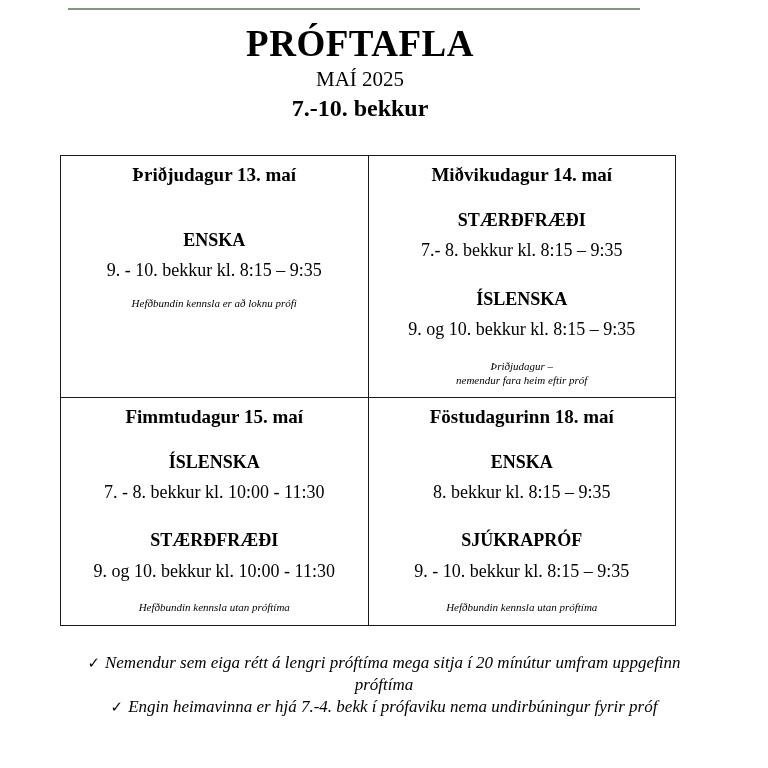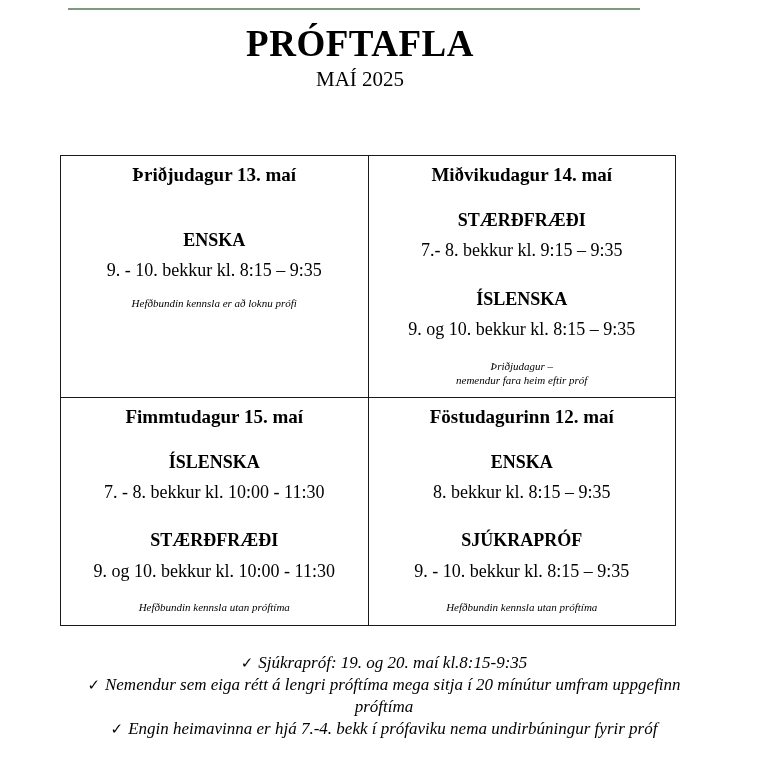--- a/index.html
+++ b/index.html
@@ -138,41 +138,42 @@
 </head>
 <body>
 
 <div class="top-rule-wrap">
   <div class="top-rule"></div>
 </div>
 
 <div class="doc-header">
   <div class="title-main">PRÓFTAFLA</div>
   <div class="title-sub">MAÍ 2025</div>
+  <div class="title-sub2">7.-10. bekkur</div>
 </div>
 
 <table class="exam-table">
   <tbody>
     <tr class="row-top">
       <td>
         <div class="cell-inner">
           <div class="day-head">Þriðjudagur 13. maí</div>
           <div class="gap-lg"></div>
           <div class="subject">ENSKA</div>
           <div class="detail">9. - 10. bekkur kl. 8:15 – 9:35</div>
           <div class="gap-sm"></div>
           <div class="note">Hefðbundin kennsla er að loknu prófi</div>
         </div>
       </td>
       <td>
         <div class="cell-inner">
           <div class="day-head">Miðvikudagur 14. maí</div>
           <div class="gap-xs"></div>
           <div class="subject">STÆRÐFRÆÐI</div>
-          <div class="detail">7.- 8. bekkur kl. 9:15 – 9:35</div>
+          <div class="detail">7.- 8. bekkur kl. 8:15 – 9:35</div>
           <div class="gap-md"></div>
           <div class="subject">ÍSLENSKA</div>
           <div class="detail">9. og 10. bekkur kl. 8:15 – 9:35</div>
           <div class="gap-md"></div>
           <div class="note">Þriðjudagur –</div>
           <div class="note">nemendur fara heim eftir próf</div>
         </div>
       </td>
     </tr>
     <tr class="row-bottom">
@@ -184,38 +185,35 @@
           <div class="detail">7. - 8. bekkur kl. 10:00 - 11:30</div>
           <div class="gap-md"></div>
           <div class="subject">STÆRÐFRÆÐI</div>
           <div class="detail">9. og 10. bekkur kl. 10:00 - 11:30</div>
           <div class="gap-md"></div>
           <div class="note">Hefðbundin kennsla utan próftíma</div>
         </div>
       </td>
       <td>
         <div class="cell-inner">
-          <div class="day-head">Föstudagurinn 12. maí</div>
+          <div class="day-head">Föstudagurinn 18. maí</div>
           <div class="gap-xs"></div>
           <div class="subject">ENSKA</div>
           <div class="detail">8. bekkur kl. 8:15 – 9:35</div>
           <div class="gap-md"></div>
           <div class="subject">SJÚKRAPRÓF</div>
           <div class="detail">9. - 10. bekkur kl. 8:15 – 9:35</div>
           <div class="gap-md"></div>
           <div class="note">Hefðbundin kennsla utan próftíma</div>
         </div>
       </td>
     </tr>
   </tbody>
 </table>
 
 <div class="footer-notes">
-  <div class="footer-line">
-    <span class="check">✓</span><span>Sjúkrapróf: 19. og 20. maí kl.8:15-9:35</span>
-  </div>
   <div class="footer-line">
     <span class="check">✓</span><span>Nemendur sem eiga rétt á lengri próftíma mega sitja í 20 mínútur umfram uppgefinn próftíma</span>
   </div>
   <div class="footer-line">
     <span class="check">✓</span><span>Engin heimavinna er hjá 7.-4. bekk í prófaviku nema undirbúningur fyrir próf</span>
   </div>
 </div>
 
 </body></html>

